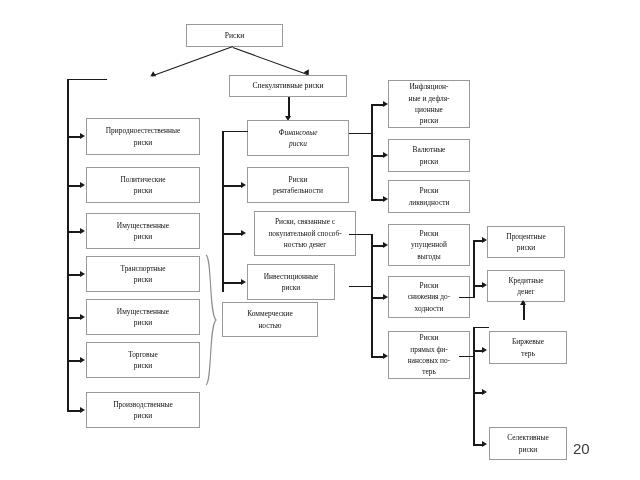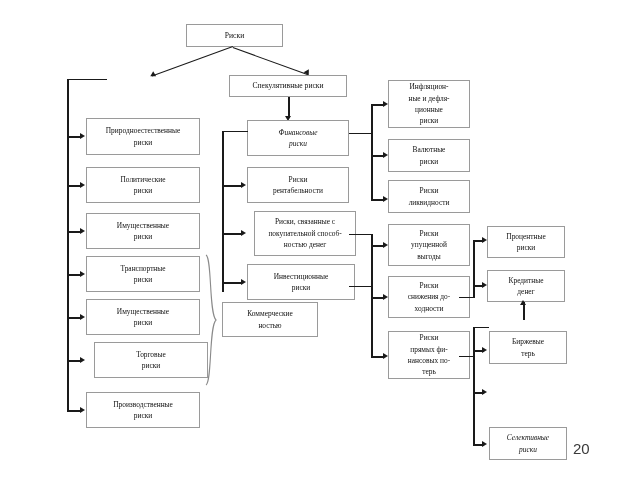--- a/index.html
+++ b/index.html
@@ -110,21 +110,21 @@
   <div class="box" style="left:86px;top:256px;width:114px;height:36px;">Транспортные
 риски</div>
   <div class="ln h2" style="left:67px;top:274px;width:14px;"></div>
   <div class="arr-r" style="left:80px;top:271px;"></div>
 
   <div class="box" style="left:86px;top:299px;width:114px;height:36px;">Имущественные
 риски</div>
   <div class="ln h2" style="left:67px;top:317px;width:14px;"></div>
   <div class="arr-r" style="left:80px;top:314px;"></div>
 
-  <div class="box" style="left:86px;top:342px;width:114px;height:36px;margin-left:8px;">Торговые
+  <div class="box" style="left:86px;top:342px;width:114px;height:36px;">Торговые
 риски</div>
   <div class="ln h2" style="left:67px;top:360px;width:14px;"></div>
   <div class="arr-r" style="left:80px;top:357px;"></div>
 
   <div class="box" style="left:86px;top:392px;width:114px;height:36px;">Производственные
 риски</div>
   <div class="ln h2" style="left:67px;top:410px;width:14px;"></div>
   <div class="arr-r" style="left:80px;top:407px;"></div>
 
   <div class="brace" style="left:204px;top:254px;width:14px;height:132px;">
@@ -146,21 +146,21 @@
 рентабельности</div>
   <div class="ln h2" style="left:222px;top:185px;width:20px;"></div>
   <div class="arr-r" style="left:241px;top:182px;"></div>
 
   <div class="box" style="left:254px;top:211px;width:102px;height:45px;">Риски, связанные с
 покупательной способ-
 ностью денег</div>
   <div class="ln h2" style="left:222px;top:233px;width:20px;"></div>
   <div class="arr-r" style="left:241px;top:230px;"></div>
 
-  <div class="box" style="left:247px;top:264px;width:108px;height:36px;">Инвестиционные
+  <div class="box" style="left:247px;top:264px;width:88px;height:36px;">Инвестиционные
 риски</div>
   <div class="ln h2" style="left:222px;top:282px;width:20px;"></div>
   <div class="arr-r" style="left:241px;top:279px;"></div>
 
   <div class="ln h" style="left:349px;top:133px;width:22px;"></div>
   <div class="ln v2" style="left:371px;top:104px;height:96px;"></div>
 
   <div class="box" style="left:388px;top:80px;width:82px;height:48px;">Инфляцион-
 ные и дефля-
 ционные
@@ -221,21 +221,21 @@
   <div class="ln h" style="left:473px;top:327px;width:16px;"></div>
 
   <div class="box" style="left:489px;top:331px;width:78px;height:33px;">Биржевые
 терь</div>
   <div class="ln h2" style="left:473px;top:350px;width:11px;"></div>
   <div class="arr-r" style="left:482px;top:347px;"></div>
 
   <div class="ln h2" style="left:473px;top:392px;width:11px;"></div>
   <div class="arr-r" style="left:482px;top:389px;"></div>
 
-  <div class="box" style="left:489px;top:427px;width:78px;height:33px;font-style:italic;">Селективные
+  <div class="box" style="left:489px;top:427px;width:78px;height:33px;">Селективные
 риски</div>
   <div class="ln h2" style="left:473px;top:444px;width:11px;"></div>
   <div class="arr-r" style="left:482px;top:441px;"></div>
 
   <div class="ln v2" style="left:523px;top:302px;height:18px;"></div>
   <div class="arr-u" style="left:520px;top:300px;"></div>
 
   <div class="pagenum" style="left:573px;top:440px;">20</div>
 
 </div>

